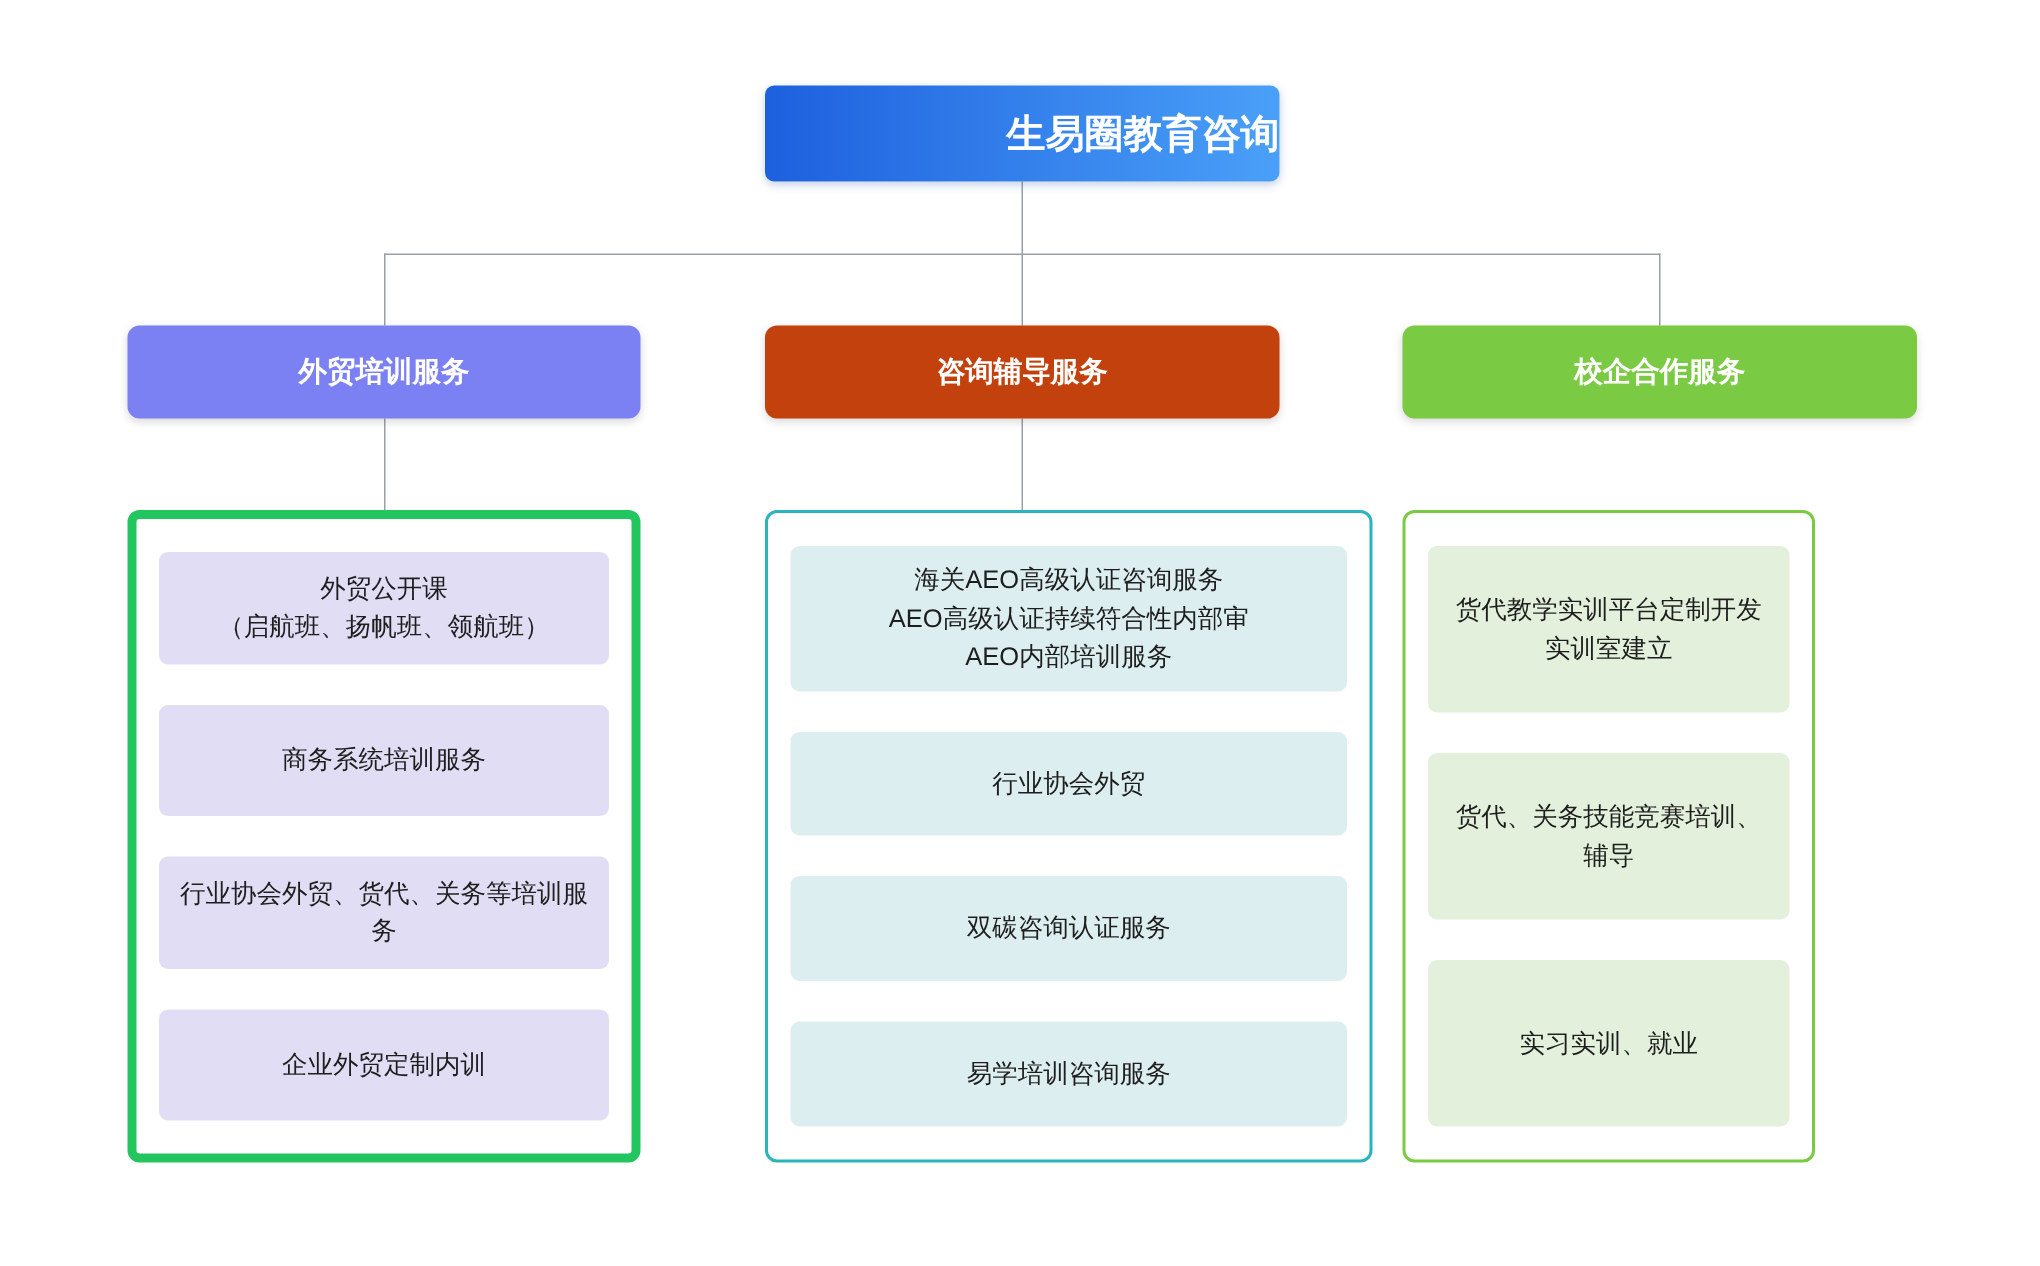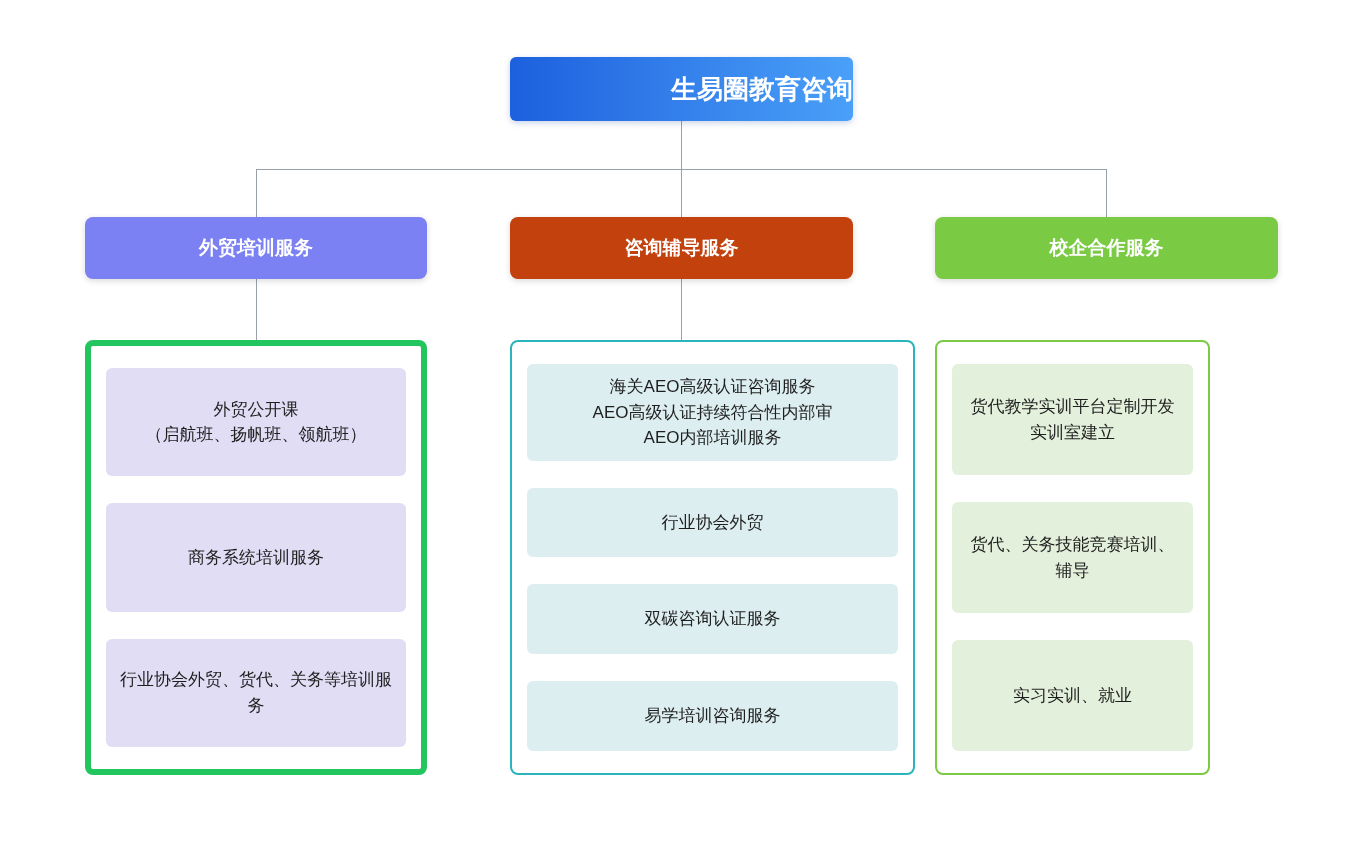--- a/index.html
+++ b/index.html
@@ -83,20 +83,21 @@
   </div>
   <div class="branch-header hdr-3">
     <span>校企合作服务</span>
   </div>
 
   <div class="branch-box box-1">
     <div class="item">外贸公开课
 （启航班、扬帆班、领航班）</div>
     <div class="item">商务系统培训服务</div>
     <div class="item">行业协会外贸、货代、关务等培训服务</div>
+    <div class="item">企业外贸定制内训</div>
   </div>
 
   <div class="branch-box box-2">
     <div class="item">海关AEO高级认证咨询服务
 AEO高级认证持续符合性内部审
 AEO内部培训服务</div>
     <div class="item">行业协会外贸</div>
     <div class="item">双碳咨询认证服务</div>
     <div class="item">易学培训咨询服务</div>
   </div>

